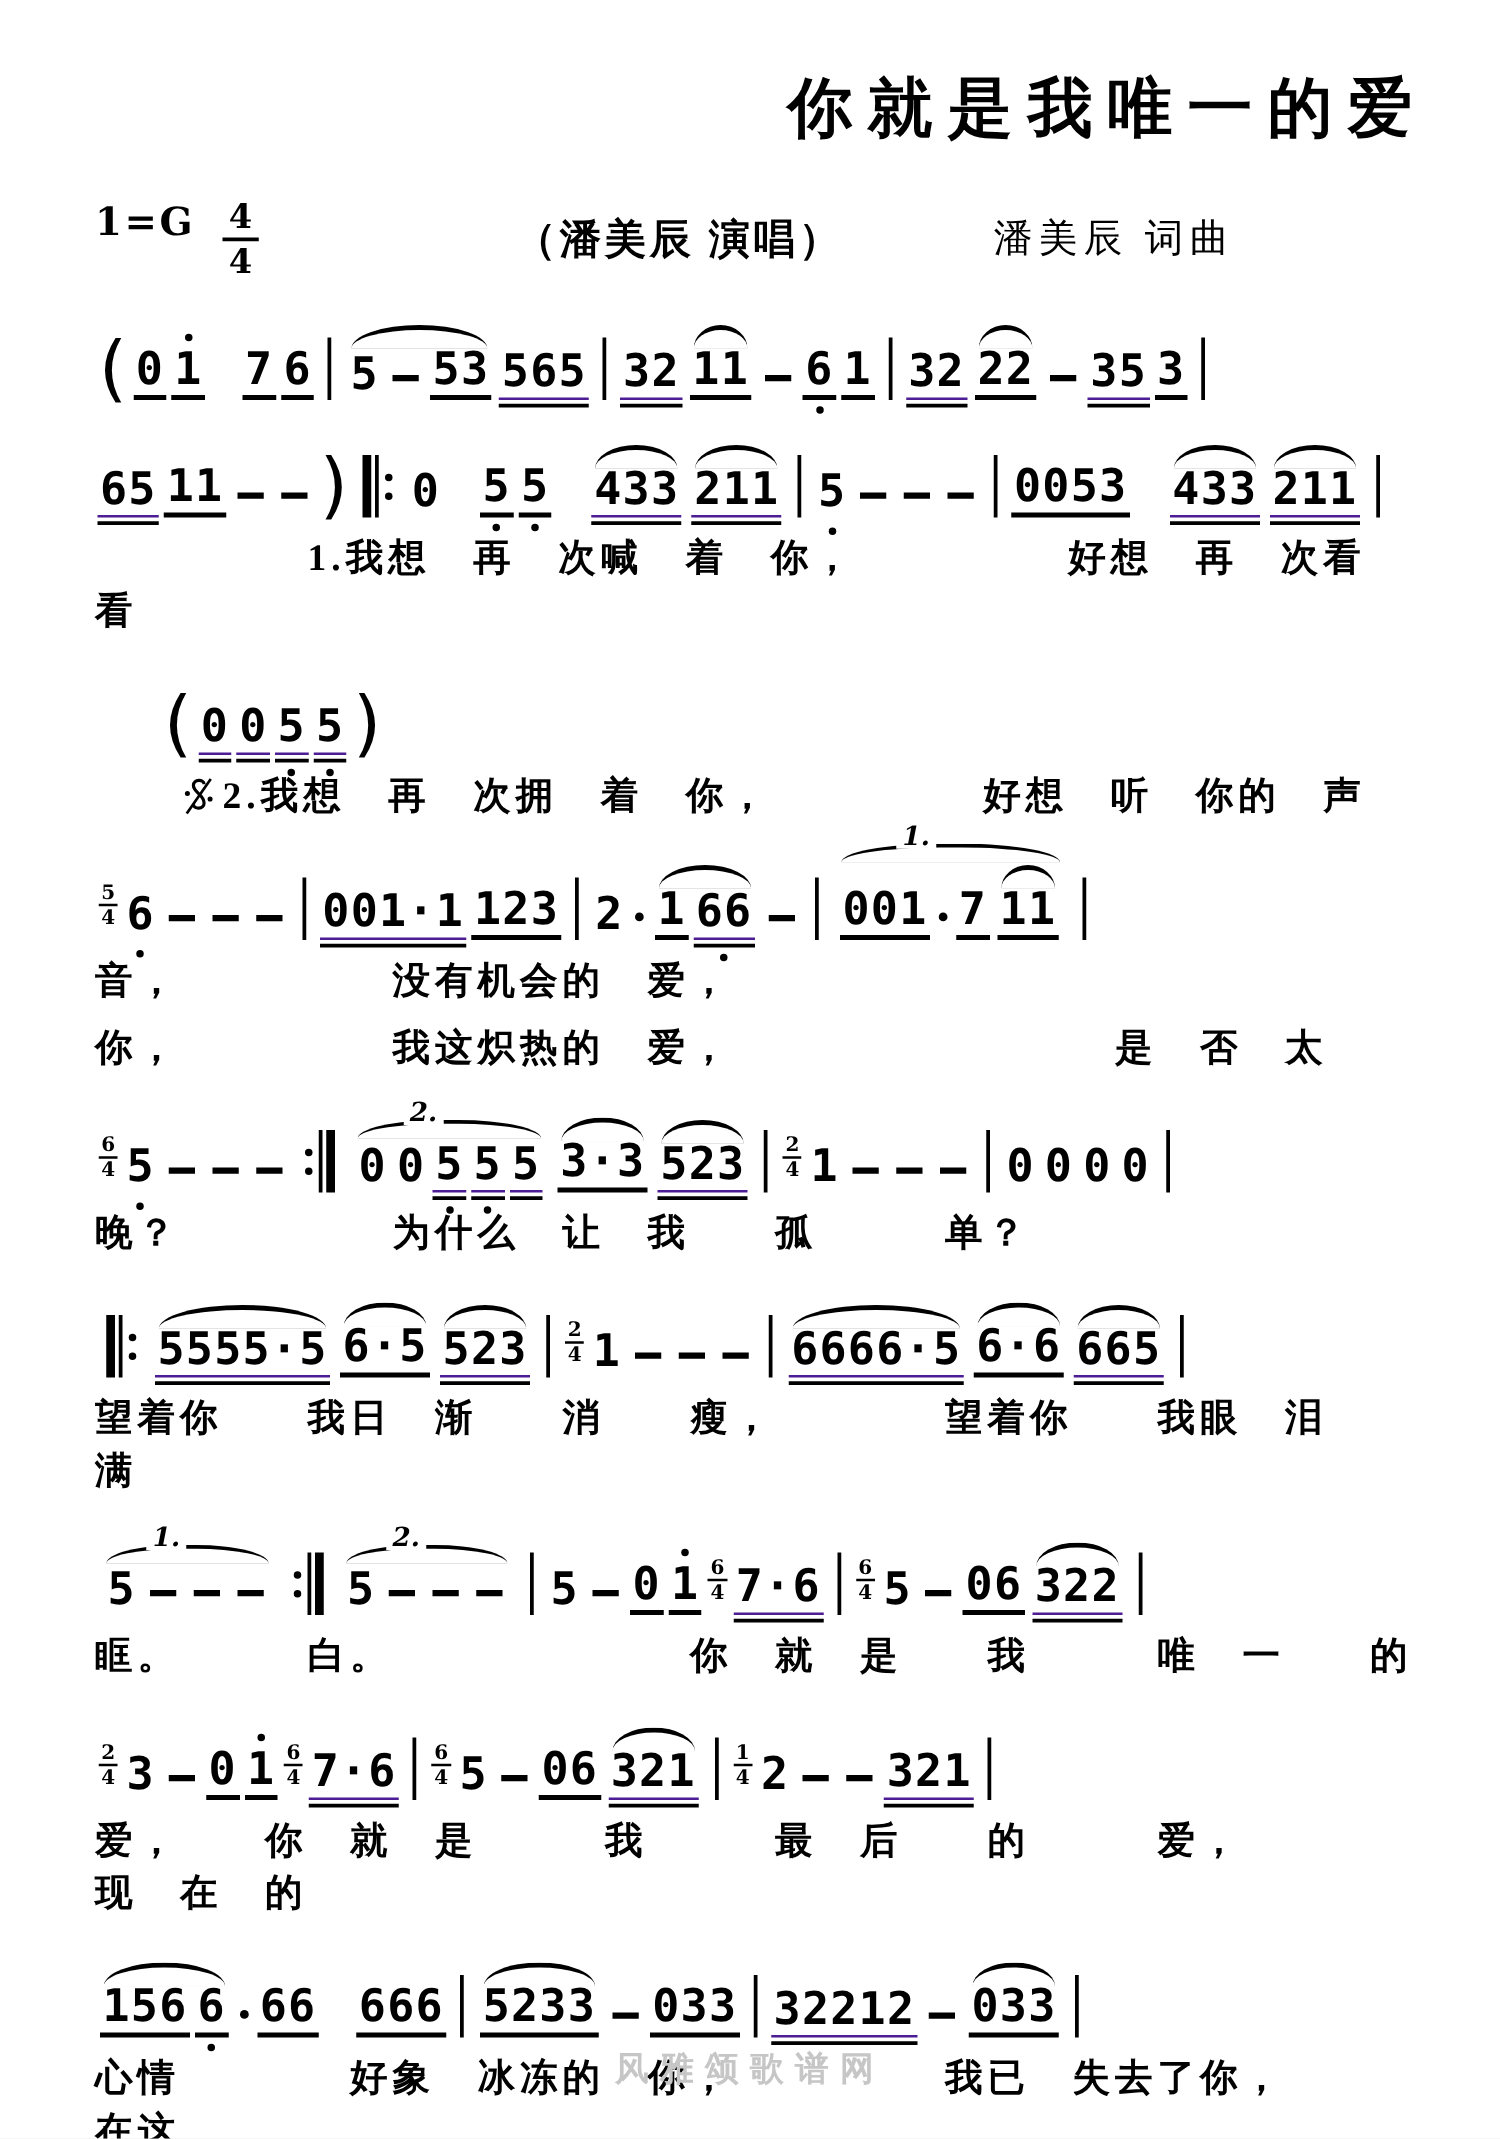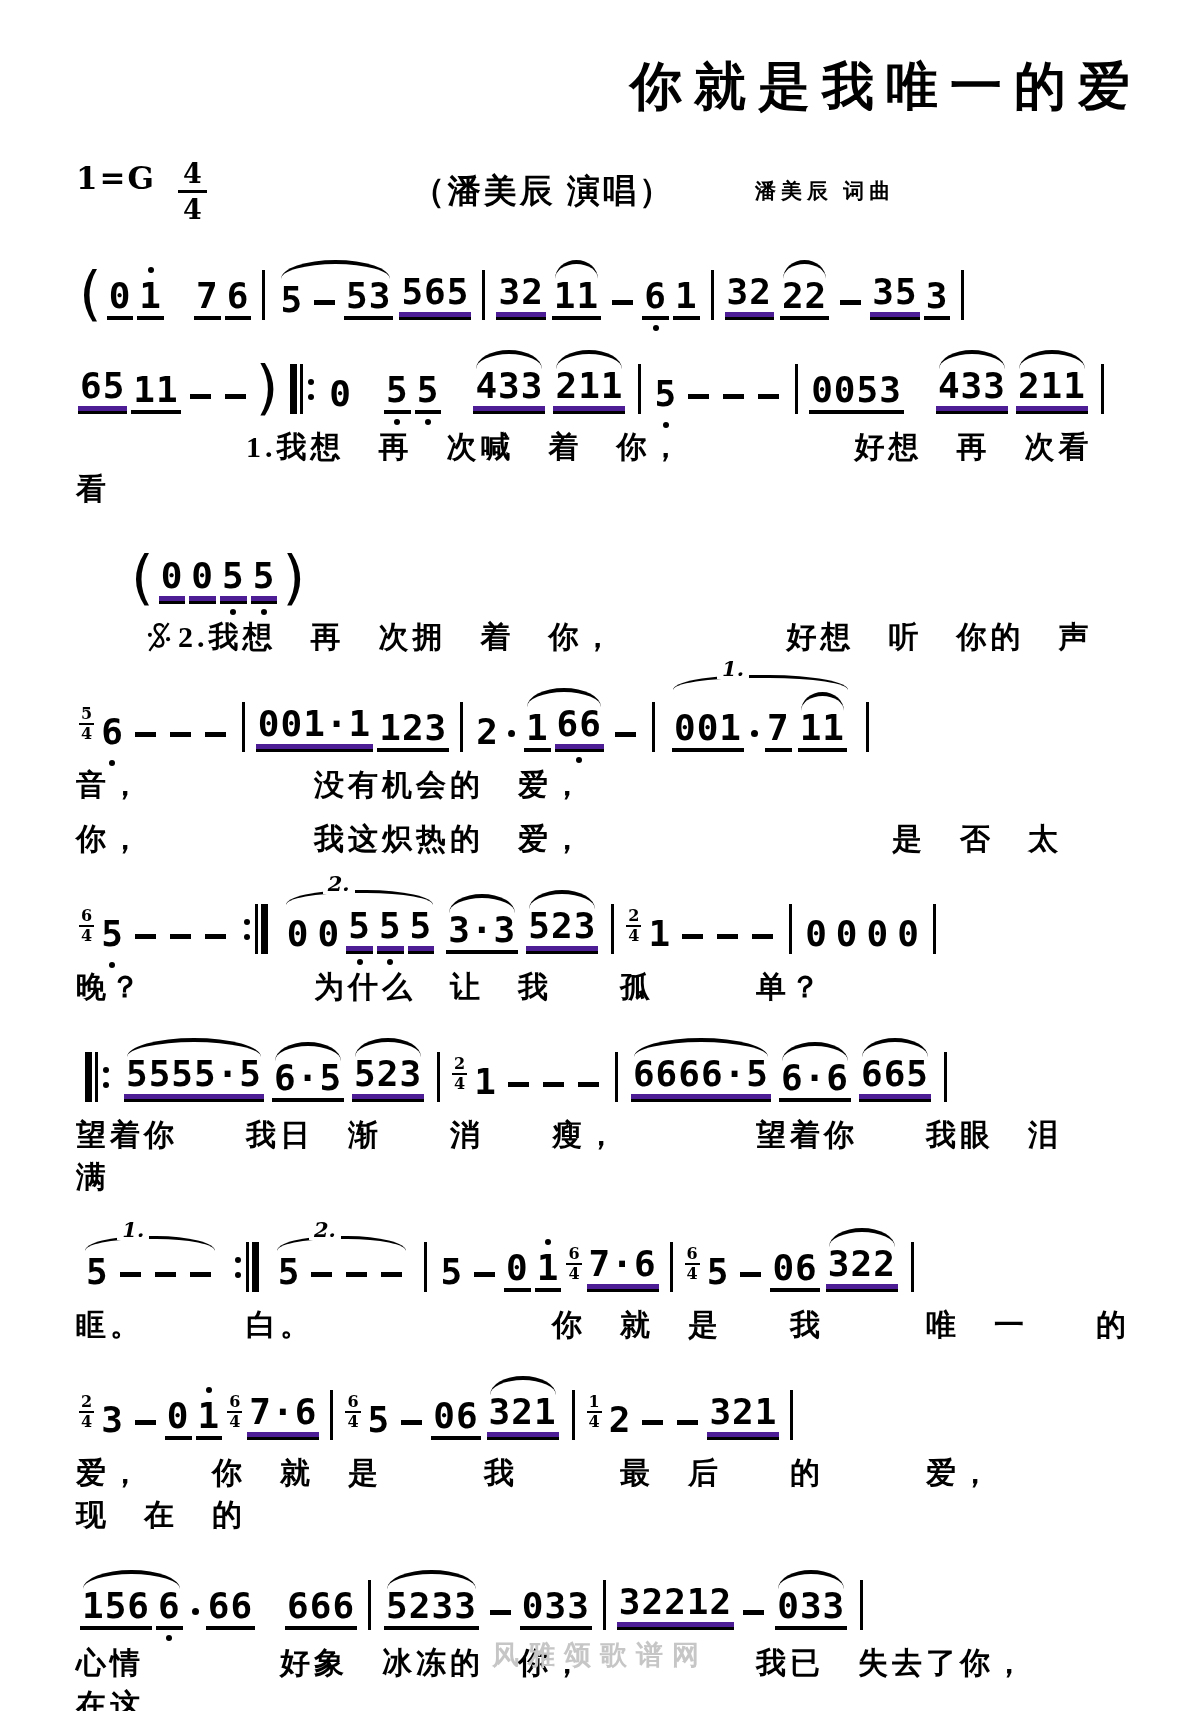--- a/index.html
+++ b/index.html
@@ -14,32 +14,32 @@
     margin:22px 0 0 0;
   }
   .meta{display:flex;align-items:center;margin-top:34px;height:70px;}
   .keysig{display:flex;align-items:flex-start;}
   .key-label{font-size:31px;font-weight:bold;font-family:"DejaVu Serif",serif;letter-spacing:2px;}
   .ts{display:inline-flex;flex-direction:column;align-items:center;margin-left:22px;
       font-family:"DejaVu Serif",serif;font-weight:bold;font-size:27px;line-height:1;}
   .ts .mt{border-bottom:3px solid #000;padding:0 5px 3px;}
   .ts .mb{padding-top:3px;}
   .performer{font-size:33px;font-weight:bold;letter-spacing:3px;margin-left:205px;}
-  .credit{font-size:21px;font-weight:bold;letter-spacing:5px;margin-left:80px;}
+  .credit{font-size:31px;font-weight:normal;letter-spacing:5px;margin-left:120px;}
   
   .score{margin-top:8px;}
   .n-line{
     display:flex;align-items:flex-end;flex-wrap:nowrap;
     min-height:86px;margin-top:8px;
     font-family:"DejaVu Sans Mono",monospace;font-weight:bold;
   }
   .tok{position:relative;display:inline-block;font-size:36px;line-height:1.08;
        padding:0 2px;margin:0 2px;letter-spacing:1px;}
   .u1{border-bottom:4px solid #000;}
-  .u2{border-bottom:8px solid #4c1d95;}
+  .u2{border-bottom:2px solid #4c1d95;}
   .u2::after{content:"";position:absolute;left:0;right:0;bottom:-8px;height:3px;background:#000;}
   .da{position:absolute;top:-10px;left:50%;transform:translateX(-50%);
       width:6px;height:6px;background:#000;border-radius:50%;}
   .db{position:absolute;bottom:-14px;left:50%;transform:translateX(-50%);
       width:6px;height:6px;background:#000;border-radius:50%;}
   .u1 .db{bottom:-15px;} .u2 .db{bottom:-19px;}
   .dash{width:21px;height:5px;background:#000;margin:0 7px 15px;align-self:flex-end;display:inline-block;}
   .adot{width:7px;height:7px;border-radius:50%;background:#000;margin:0 5px 15px;align-self:flex-end;display:inline-block;}
   .sp{display:inline-block;}
   .paren{font-size:58px;font-weight:normal;line-height:0.9;align-self:flex-end;

